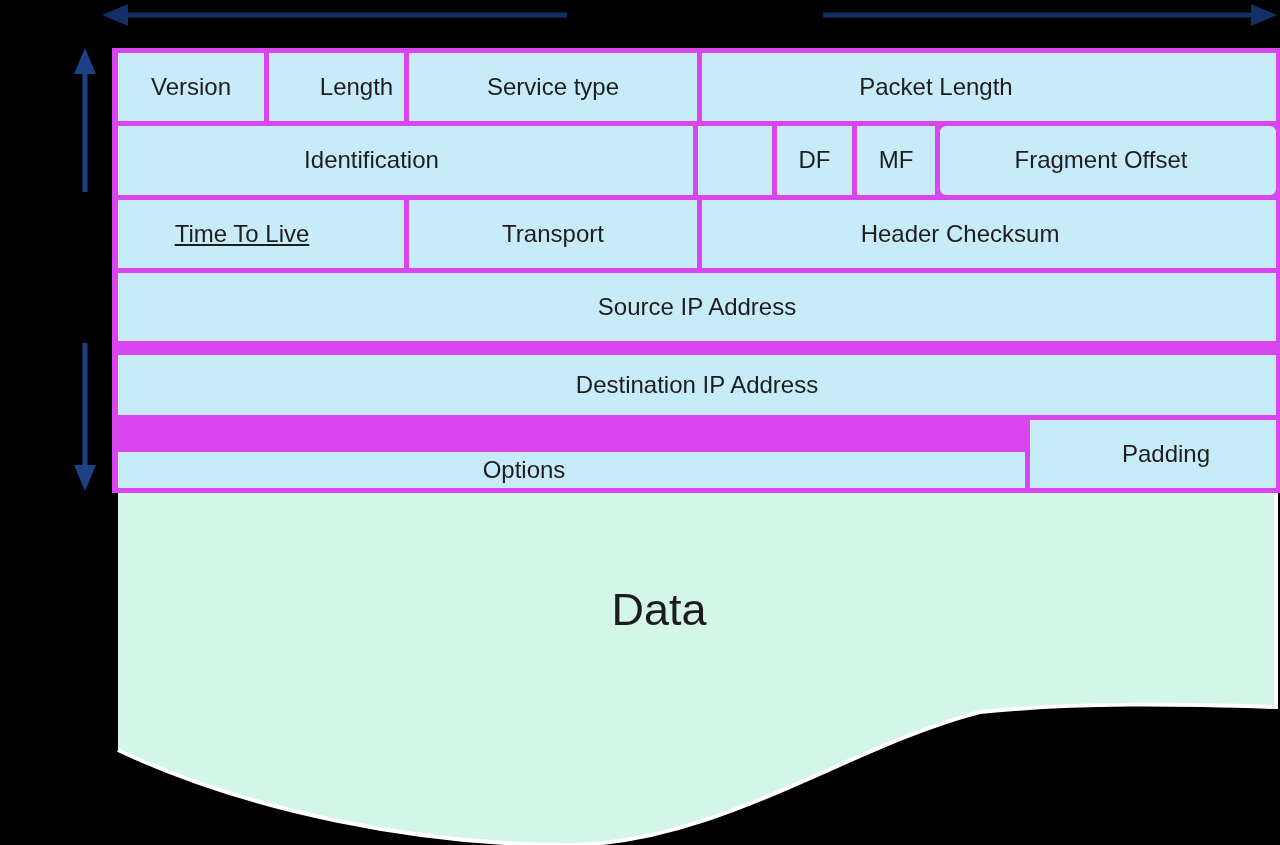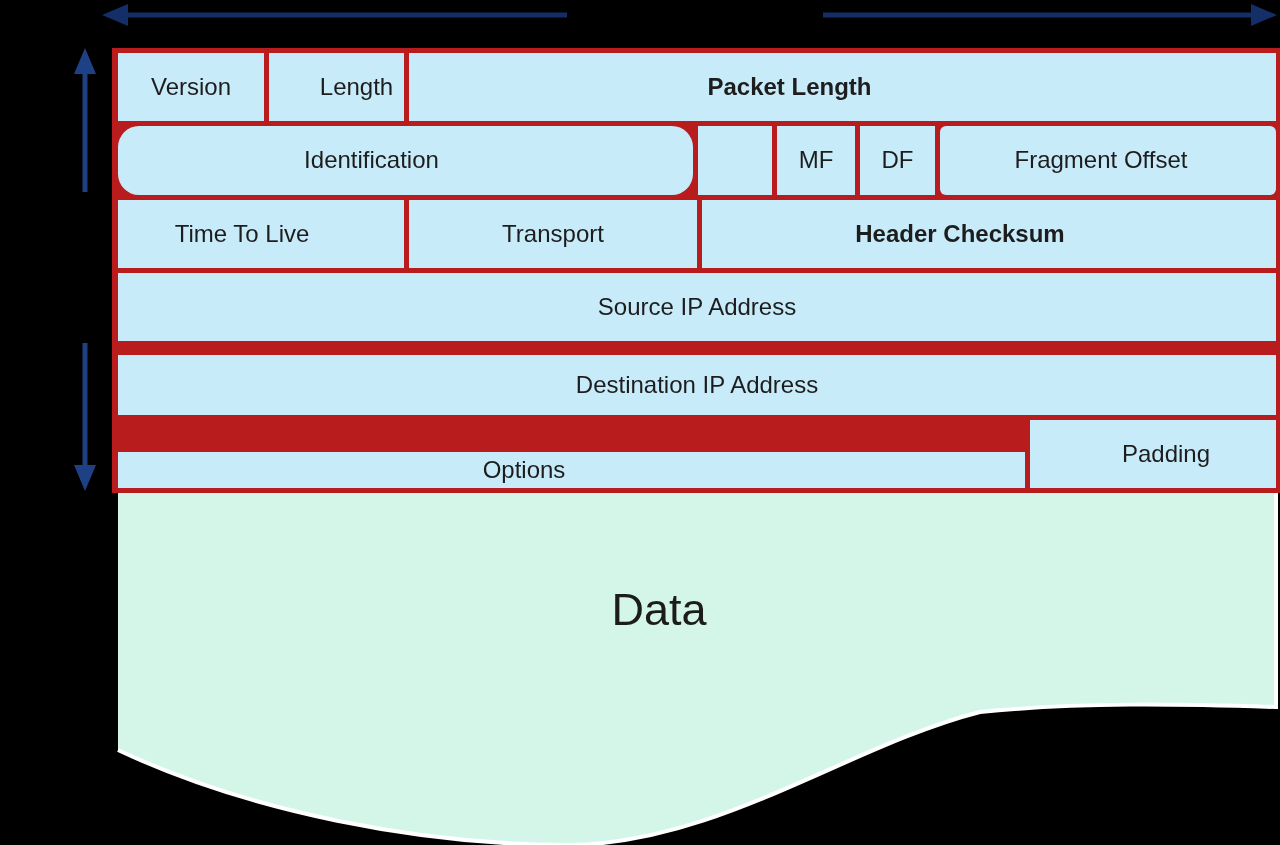--- a/index.html
+++ b/index.html
@@ -24,21 +24,21 @@
     height: 845px;
     display: block;
   }
   
   .hdr-table {
     position: absolute;
     left: 112px;
     top: 48px;
     width: 1168px;
     height: 445px;
-    background: #b91c1c;
+    background: #d946ef;
     box-sizing: border-box;
     padding: 5px 4px 5px 6px;
     display: flex;
     flex-direction: column;
     gap: 5px;
   }
   .hdr-row {
     display: flex;
     flex: 1 1 0;
     gap: 5px;
@@ -60,24 +60,24 @@
   .w135 { flex: 0 0 135px; padding-left: 40px; }
   .w288 { flex: 0 0 288px; }
   .w575 { flex: 0 0 575px; }
   .w74  { flex: 0 0 74px; }
   .w75  { flex: 0 0 75px; }
   .w78  { flex: 0 0 78px; }
   .w286 { flex: 0 0 286px; }
   .w288b{ flex: 0 0 288px; }
   .w907 { flex: 0 0 907px; margin-top: 32px; }
   
-  .pr50 { padding-right: 68px; border-radius: 21px; }
-  .pr46 { padding-right: 38px; }
+  .pr50 { padding-right: 68px; }
+  .pr46 { padding-right: 38px; text-decoration: underline; }
   .pr58 { padding-right: 58px; }
-  .pr70 { padding-right: 106px; font-weight: bold; }
+  .pr70 { padding-right: 106px; }
   .pr95 { padding-right: 95px; }
   .pr14 { padding-right: 14px; border-radius: 6px; }
   
   .data-label {
     position: absolute;
     left: 459px;
     top: 584px;
     width: 400px;
     text-align: center;
     font-size: 45px;
@@ -122,35 +122,36 @@
       <rect x="82.5" y="343" width="5" height="124"></rect>
       <polygon points="85,491 74,465 96,465"></polygon>
     </g>
   </svg>
 
   <div class="hdr-table">
 
     <div class="hdr-row">
       <div class="cell w146" style="color: rgb(29, 29, 29);">Version</div>
       <div class="cell w135" style="color: rgb(29, 29, 29);">Length</div>
+      <div class="cell w288" style="color: rgb(29, 29, 29);">Service type</div>
       <div class="cell grow pr70" style="color: rgb(29, 29, 29);">Packet Length</div>
     </div>
 
     <div class="hdr-row">
       <div class="cell w575 pr50" style="color: rgb(29, 29, 29);">Identification</div>
       <div class="cell w74" style="color: rgb(29, 29, 29);"></div>
+      <div class="cell w75" style="color: rgb(29, 29, 29);">DF</div>
       <div class="cell w78" style="color: rgb(29, 29, 29);">MF</div>
-      <div class="cell w75" style="color: rgb(29, 29, 29);">DF</div>
       <div class="cell grow pr14" style="color: rgb(29, 29, 29);">Fragment Offset</div>
     </div>
 
     <div class="hdr-row">
       <div class="cell w286 pr46" style="color: rgb(29, 29, 29);">Time To Live</div>
       <div class="cell w288b" style="color: rgb(29, 29, 29); text-align: center;">Transport</div>
-      <div class="cell grow pr58" style="color: rgb(29, 29, 29); font-weight: bold;">Header Checksum</div>
+      <div class="cell grow pr58" style="color: rgb(29, 29, 29);">Header Checksum</div>
     </div>
 
     <div class="hdr-row">
       <div class="cell grow" style="color: rgb(29, 29, 29); text-align: right;">Source IP Address</div>
     </div>
 
     <div class="hdr-row">
       <div class="cell grow" style="color: rgb(29, 29, 29); margin-top: 9px;">Destination IP Address</div>
     </div>
 

